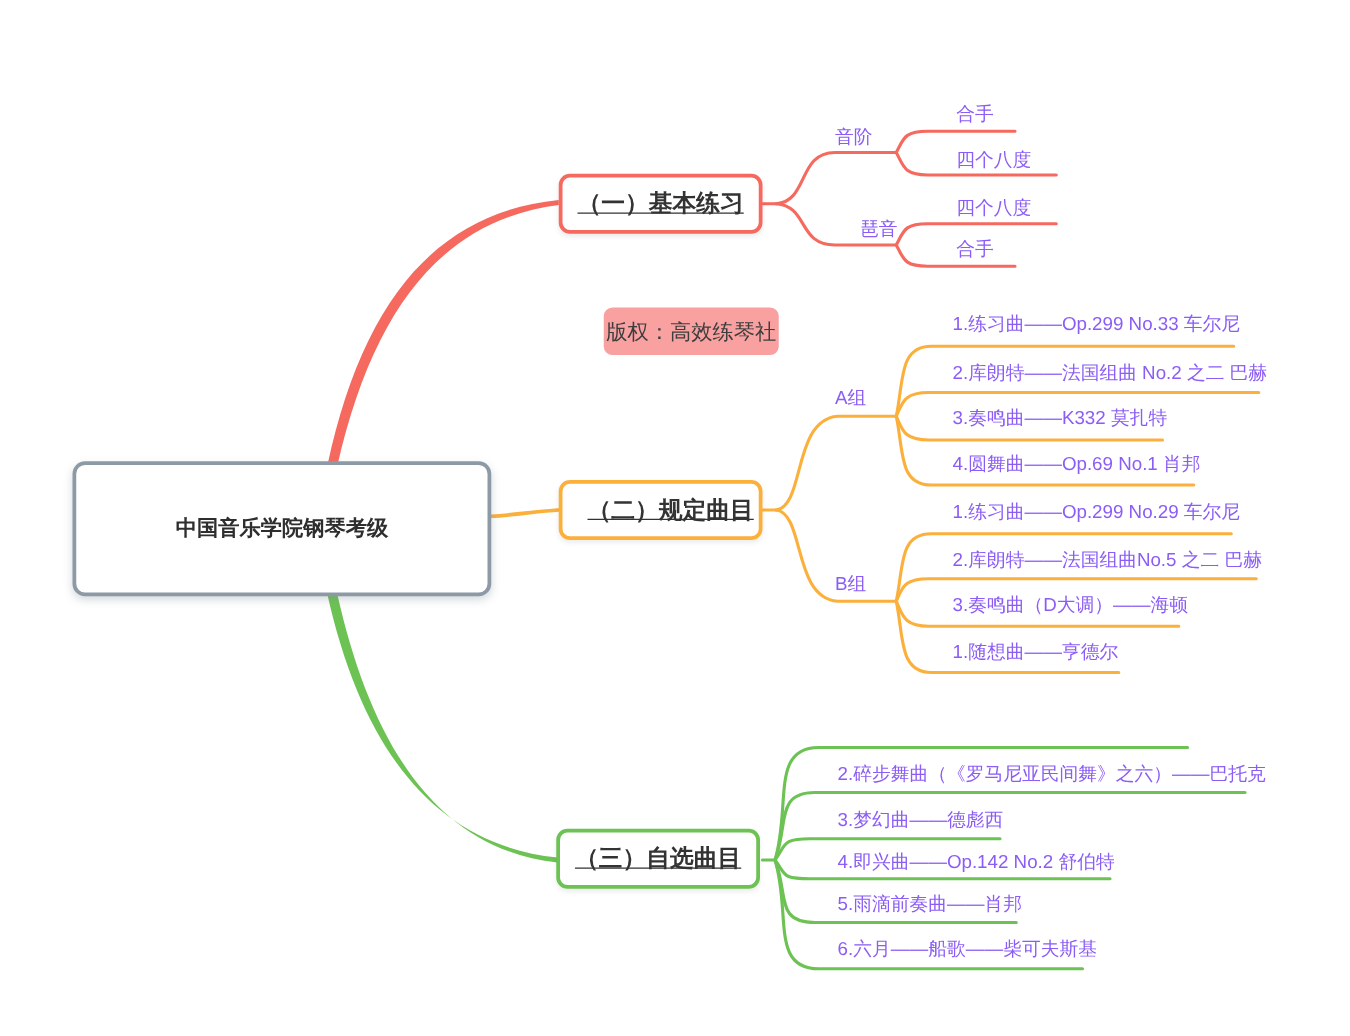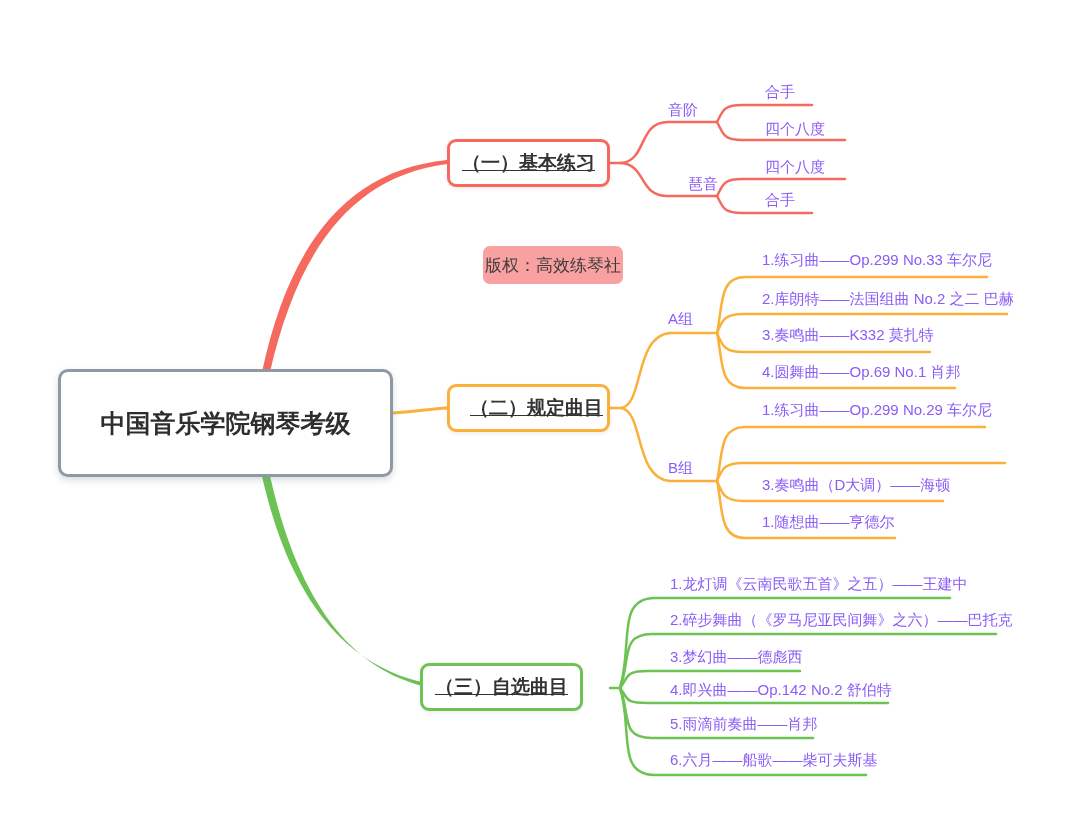--- a/index.html
+++ b/index.html
@@ -10,27 +10,27 @@
   .b1 path{stroke:var(--branch1);}
   .b2 path{stroke:var(--branch2);}
   .b3 path{stroke:var(--branch3);}
   svg path.fill{fill:var(--c);stroke:none;}
   .b1 path.fill{--c:var(--branch1);}
   .b3 path.fill{--c:var(--branch3);}
   .b2 path.rootlink{stroke-width:3px;}
   .node{position:absolute;background:#fff;display:flex;align-items:center;justify-content:center;
         font-weight:bold;color:#333;box-sizing:border-box;}
   .root{left:58px;top:369px;width:335px;height:108px;border:3px solid var(--root_border);
-        border-radius:10px;font-size:25px;line-height:36px;flex-direction:column;
+        border-radius:10px;font-size:17px;line-height:36px;flex-direction:column;
         color:#2e2e2e;box-shadow:0 3px 7px rgba(120,135,150,.30);gap:37px;}
   .bnode{width:163px;height:48px;border-radius:9px;font-size:19px;border:3px solid #000;
          box-shadow:0 2px 4px rgba(0,0,0,.07);text-decoration:underline;}
   .b1n{left:447px;top:139px;border-color:var(--branch1);}
   .b2n{left:447px;top:384px;border-color:var(--branch2);padding-left:16px;}
-  .b3n{left:420px;top:663px;border-color:var(--branch3);}
+  .b3n{left:445px;top:663px;border-color:var(--branch3);}
   .badge{position:absolute;left:483px;top:246px;width:140px;height:38px;border-radius:7px;
          background:var(--watermark_bg);display:flex;align-items:center;justify-content:center;
          font-size:17px;color:#3d3d3d;}
   .lbl{position:absolute;font-size:15px;line-height:16px;color:#8b5cf6;white-space:nowrap;}
 </style>
 </head>
 <body>
 
 <div class="canvas">
 
@@ -96,23 +96,23 @@
   <div class="lbl" style="left:765px;top:159px">四个八度</div>
   <div class="lbl" style="left:765px;top:192px">合手</div>
 
   <div class="lbl" style="left:668px;top:311px">A组</div>
   <div class="lbl" style="left:668px;top:460px">B组</div>
   <div class="lbl" style="left:762px;top:252px">1.练习曲——Op.299 No.33 车尔尼</div>
   <div class="lbl" style="left:762px;top:291px">2.库朗特——法国组曲 No.2 之二 巴赫</div>
   <div class="lbl" style="left:762px;top:327px">3.奏鸣曲——K332 莫扎特</div>
   <div class="lbl" style="left:762px;top:364px">4.圆舞曲——Op.69 No.1 肖邦</div>
   <div class="lbl" style="left:762px;top:402px">1.练习曲——Op.299 No.29 车尔尼</div>
+  <div class="lbl" style="left:762px;top:441px">2.库朗特——法国组曲No.5 之二 巴赫</div>
   <div class="lbl" style="left:762px;top:477px">3.奏鸣曲（D大调）——海顿</div>
   <div class="lbl" style="left:762px;top:514px">1.随想曲——亨德尔</div>
 
-  <div class="lbl" style="left:670px;top:576px">1.龙灯调《云南民歌五首》之五）——王建中</div>
   <div class="lbl" style="left:670px;top:612px">2.碎步舞曲（《罗马尼亚民间舞》之六）——巴托克</div>
   <div class="lbl" style="left:670px;top:649px">3.梦幻曲——德彪西</div>
   <div class="lbl" style="left:670px;top:682px">4.即兴曲——Op.142 No.2 舒伯特</div>
   <div class="lbl" style="left:670px;top:716px">5.雨滴前奏曲——肖邦</div>
   <div class="lbl" style="left:670px;top:752px">6.六月——船歌——柴可夫斯基</div>
 
 </div>
 
 </body></html>

